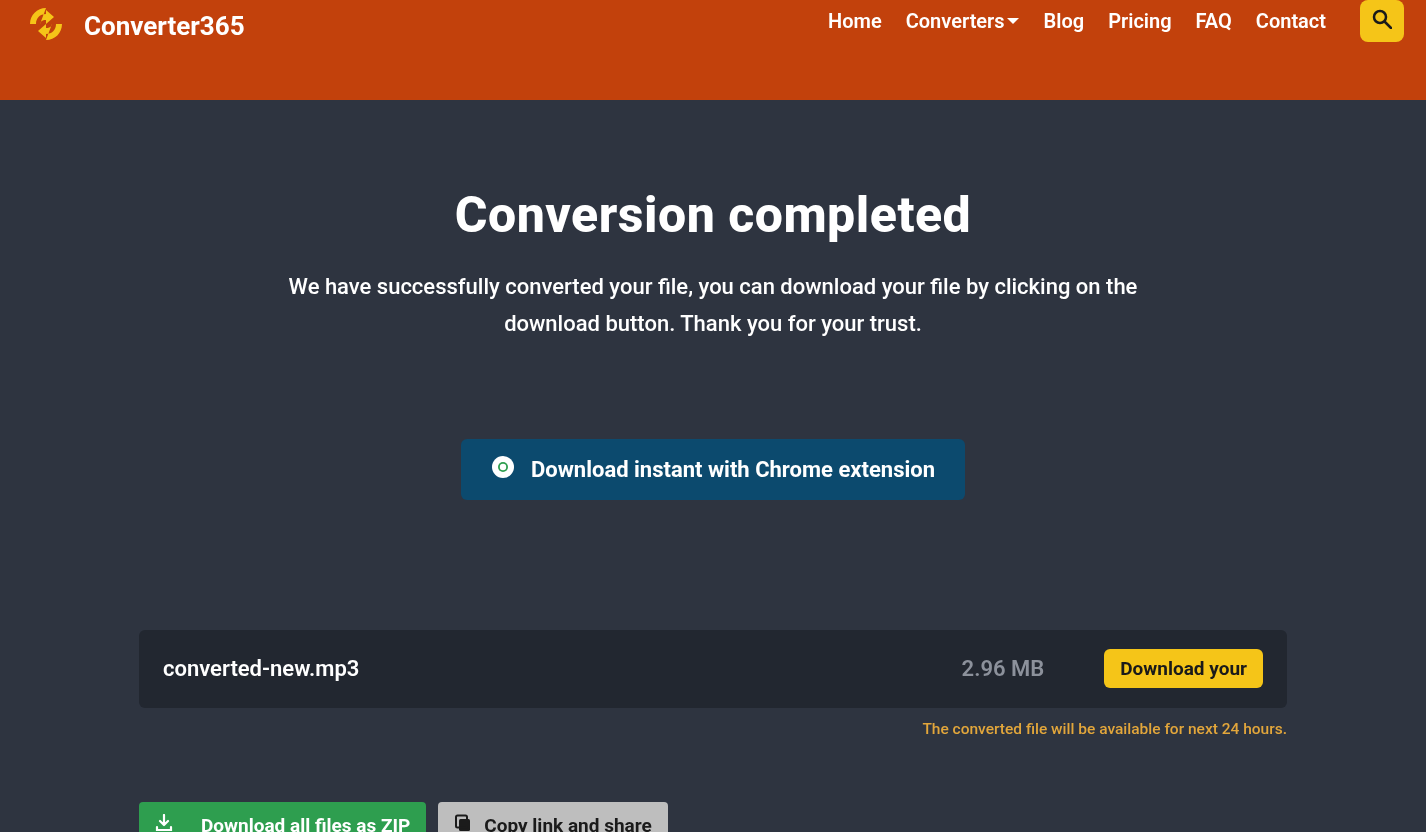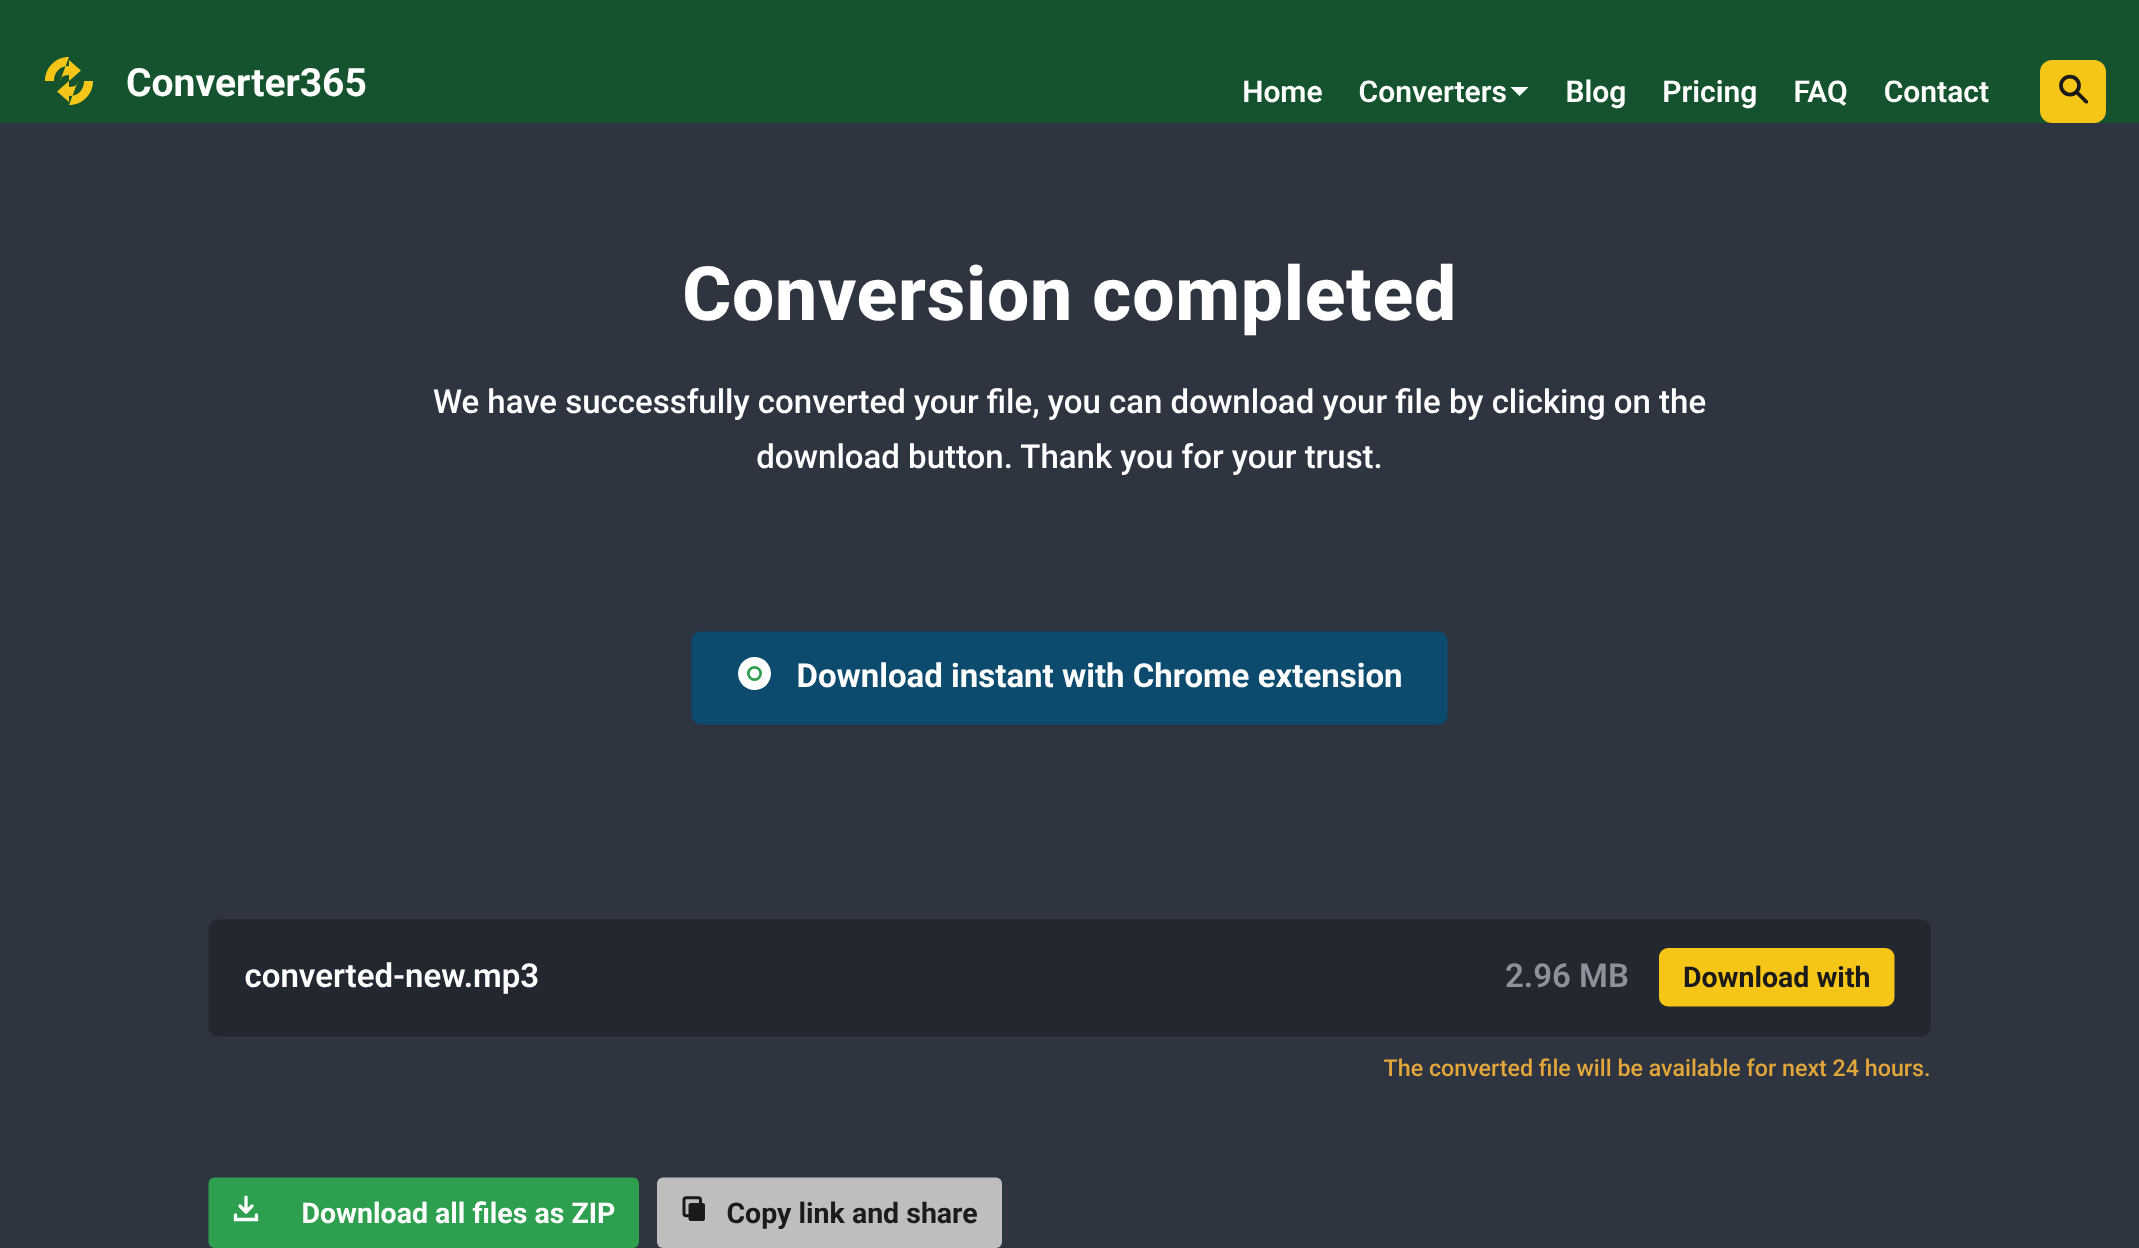--- a/index.html
+++ b/index.html
@@ -5,24 +5,24 @@
   * { margin: 0; padding: 0; box-sizing: border-box; }
   body {
     font-family: -apple-system, BlinkMacSystemFont, "Segoe UI", Roboto, Helvetica, Arial, sans-serif;
     background: #2E3440;
     color: #fff;
     width: 1426px;
     height: 832px;
     overflow: hidden;
   }
   header {
-    background: #14532d;
-    height: 82px;
-    display: flex;
-    align-items: flex-end;
+    background: #c2410c;
+    height: 100px;
+    display: flex;
+    align-items: flex-start;
     padding: 0 22px;
   }
   .logo-wrap {
     display: flex;
     align-items: center;
     gap: 14px;
     cursor: pointer;
   }
   .logo-text {
     font-size: 26px;
@@ -92,20 +92,21 @@
   }
   .file-card {
     width: 1148px;
     margin: 130px auto 12px auto;
     background: #222730;
     height: 78px;
     border-radius: 6px;
     display: flex;
     align-items: center;
     padding: 0 24px;
+    gap: 40px;
   }
   .file-name {
     font-size: 22px;
     font-weight: 600;
     text-align: left;
   }
   .file-size {
     margin-left: auto;
     color: #8C919B;
     font-size: 22px;
@@ -210,21 +211,21 @@
         <circle cx="12" cy="12" r="5" fill="#2E9E4F"></circle>
         <circle cx="12" cy="12" r="3.2" fill="#fff"></circle>
       </svg>
     </span>
     <span>Download instant with Chrome extension</span>
   </div>
 
   <div class="file-card">
     <div class="file-name">converted-new.mp3</div>
     <div class="file-size">2.96 MB</div>
-    <div class="dl-file-btn">Download with</div>
+    <div class="dl-file-btn">Download your</div>
   </div>
 
   <div class="notice">The converted file will be available for next 24 hours.</div>
 
   <div class="actions-row">
     <div class="zip-btn">
       <span>
         <svg width="18" height="18" viewBox="0 0 18 18" fill="#fff">
           <path d="M9 1 L9 10 M5 7 L9 11 L13 7" stroke="#fff" stroke-width="2.2" fill="none" stroke-linecap="round" stroke-linejoin="round"></path>
           <path d="M2 13 L2 16 L16 16 L16 13" stroke="#fff" stroke-width="2.2" fill="none" stroke-linecap="round"></path>

